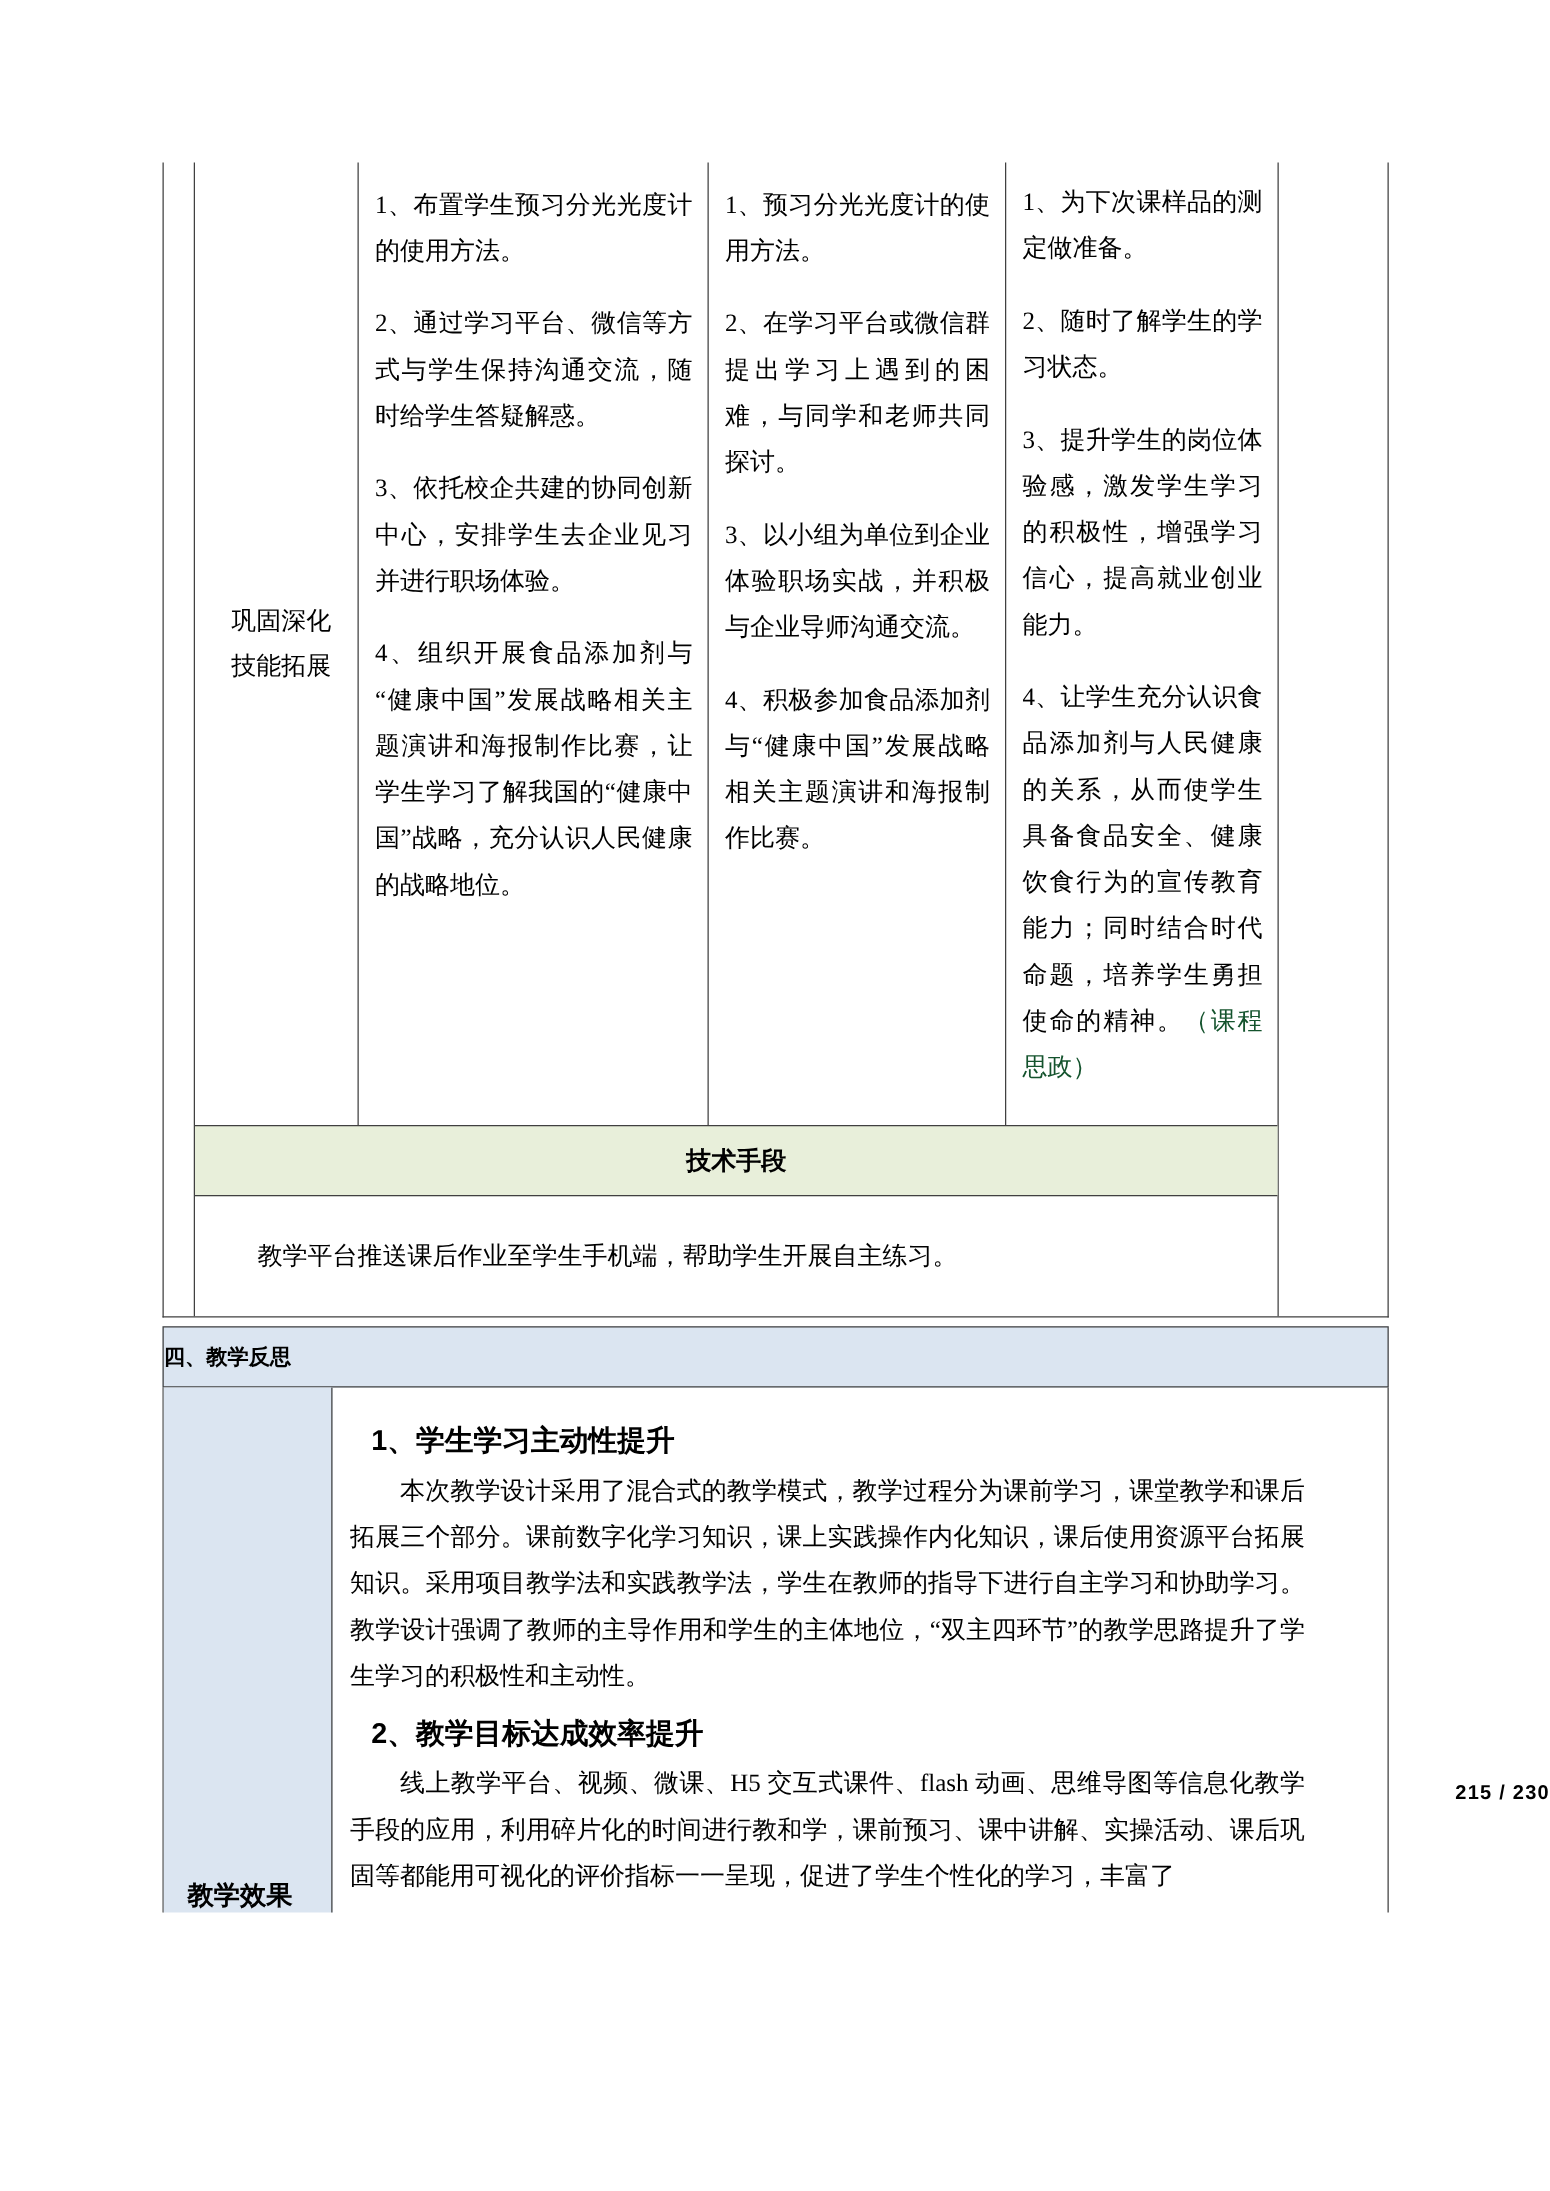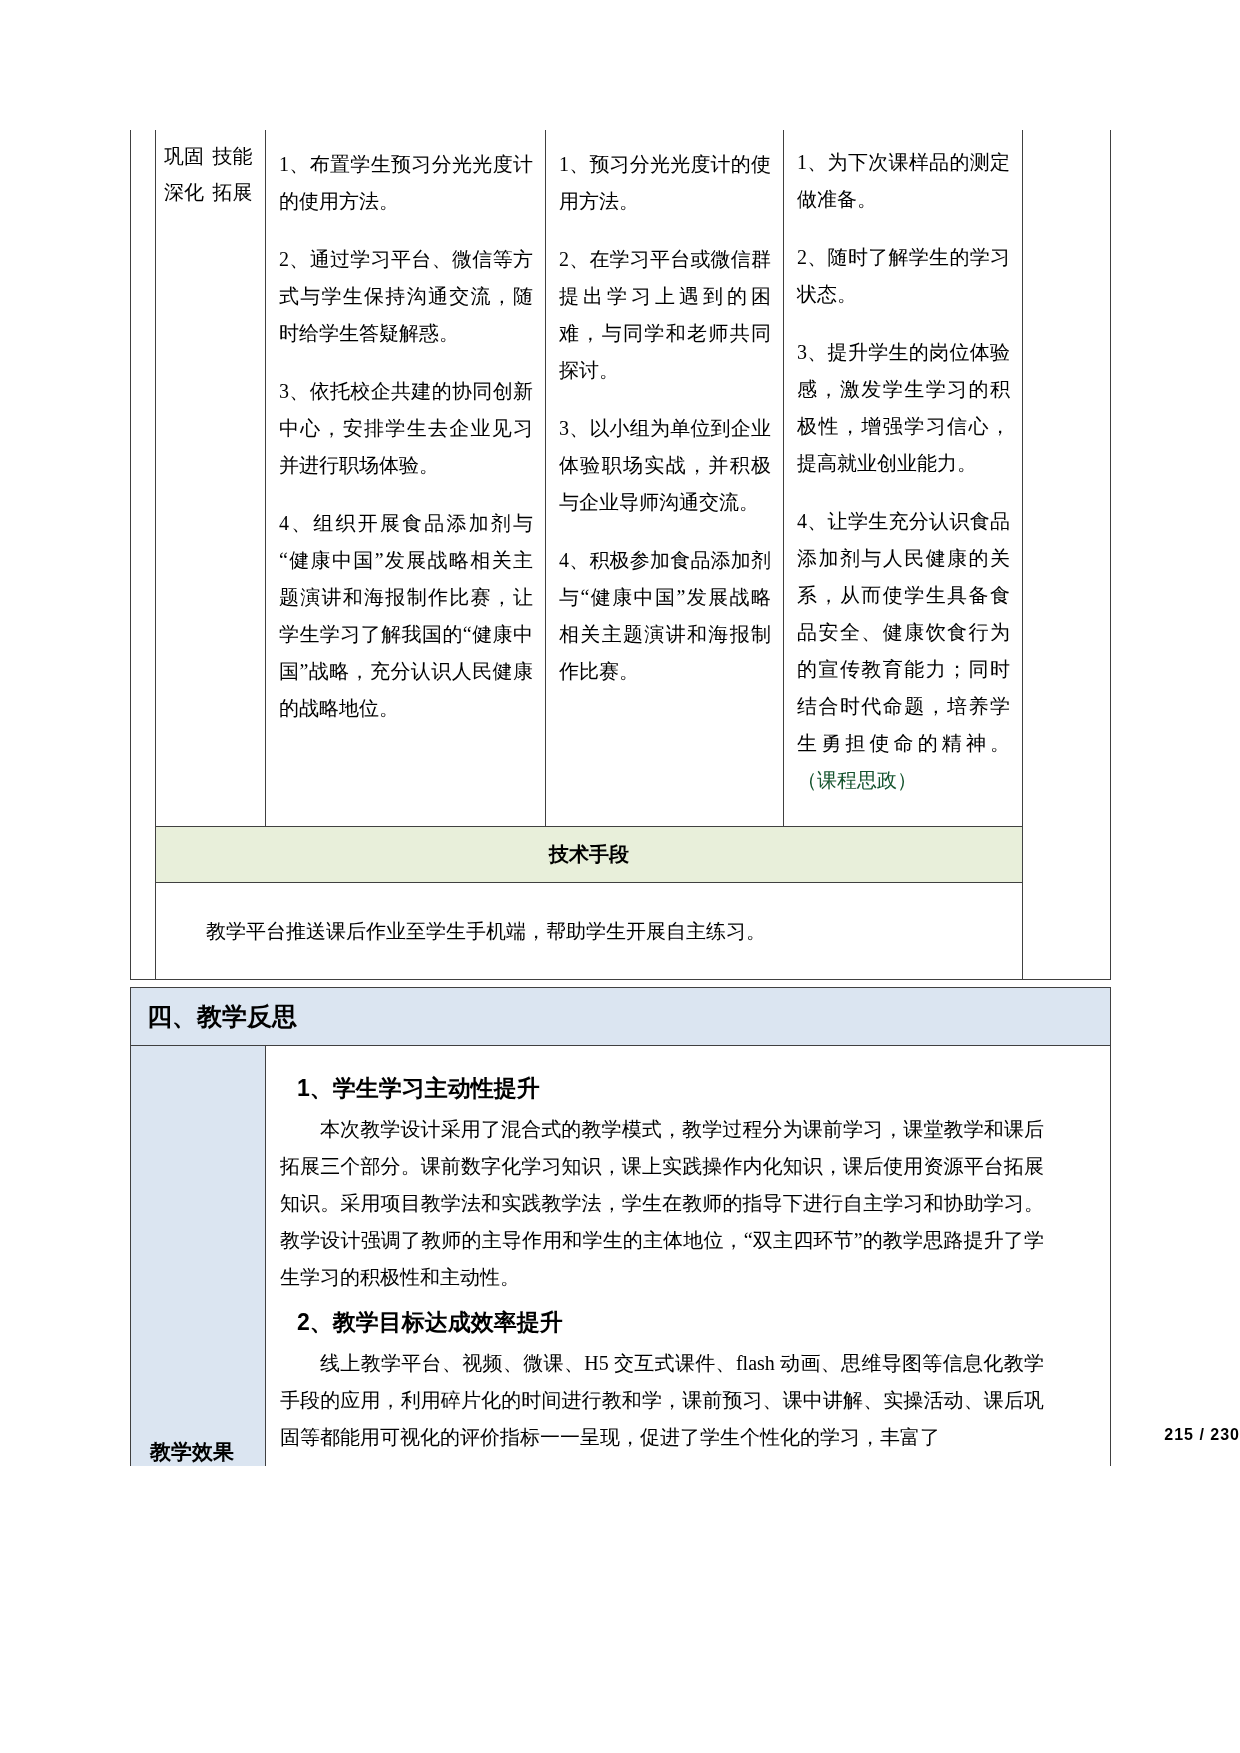--- a/index.html
+++ b/index.html
@@ -30,24 +30,26 @@
   }
   .tt-gutter-left { width: 25px; border-right: 1px solid #404040; }
   .tt-gutter-right { width: 87px; }
   .tt-inner { flex: 1; border-right: 1px solid #404040; }
 
   .tt-main { display: flex; min-height: 668px; }
   .phase-label {
     width: 110px;
     border-right: 1px solid #404040;
     display: flex;
+    flex-direction: column;
     justify-content: center;
     padding: 8px 4px 8px 8px;
     font-size: 20px;
     line-height: 36px;
+    margin-left: 21px;
   }
   .acol {
     padding: 16px 12px 6px 13px;
     font-size: 20px;
     line-height: 37px;
     text-align: justify;
   }
   .acol p { margin-bottom: 21px; }
   .col-teacher { width: 280px; border-right: 1px solid #404040; }
   .col-student { width: 238px; border-right: 1px solid #404040; }
@@ -74,23 +76,23 @@
     font-size: 20px;
     line-height: 37px;
   }
 
   
   .section-title-bar {
     margin-top: 7px;
     border: 1px solid #404040;
     background: #dbe5f1;
     font-weight: bold;
-    font-size: 25px;
-    font-family: "Liberation Sans", "DejaVu Sans", sans-serif;
-    padding: 12px 0 12px 16px;
+    font-size: 17px;
+    font-family: "Liberation Sans", "DejaVu Sans", sans-serif;
+    padding: 12px 0 12px 0;
   }
 
   
   .reflection {
     display: flex;
     border-left: 1px solid #404040;
     border-right: 1px solid #404040;
     
     min-height: 396px;
   }

